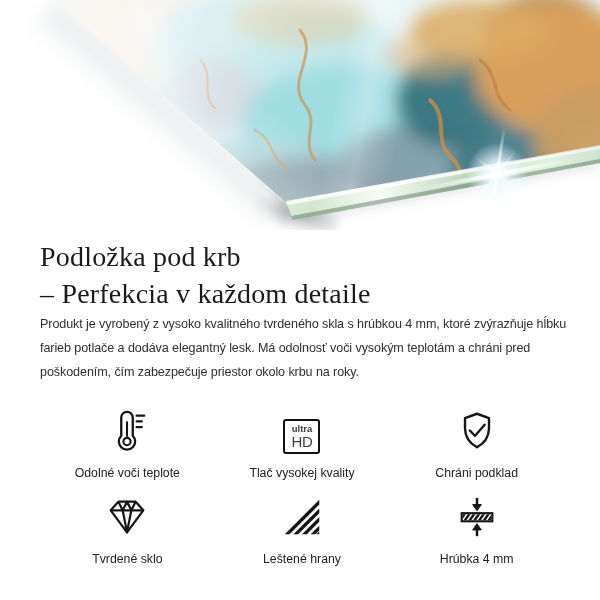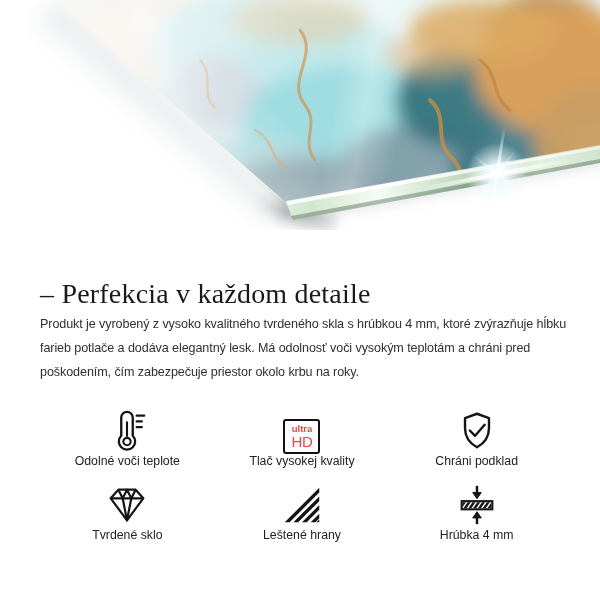--- a/index.html
+++ b/index.html
@@ -105,27 +105,27 @@
     width:552px;
     font-size:12.6px; line-height:24px; letter-spacing:-0.1px; color:#303030;
   }
 
   
   .features {
     margin-top:24px; display:grid; grid-template-columns:repeat(3,1fr); row-gap:14px;
   }
   .feature { display:flex; flex-direction:column; align-items:center; }
   .feature .icon-box { height:46px; display:flex; align-items:flex-end; justify-content:center; }
-  .feature .label { font-size:12.3px; color:#222; }
+  .feature .label { margin-top:12px; font-size:12.3px; color:#222; }
   .feature svg { display:block; }
 
   .uhd-box {
     width:37px; height:35px; border:2.6px solid #121212; border-radius:3px;
     display:flex; flex-direction:column; align-items:center; justify-content:center;
-    color:#ef4444; line-height:1;
+    color:#404040; line-height:1;
   }
   .uhd-top { font-size:9.5px; font-weight:700; }
   .uhd-bottom { font-size:15px; font-weight:400; margin-top:1px; letter-spacing:-0.3px; }
 </style>
 </head>
 <body>
 
 <div class="page">
 
   <section class="hero">
@@ -183,21 +183,21 @@
     <div class="sparkle">
       <span class="glow"></span>
       <span class="ray-d1"></span>
       <span class="ray-d2"></span>
       <span class="ray-h"></span>
       <span class="ray-v"></span>
     </div>
   </section>
 
   <section class="content">
-    <h1><br><span>– Perfekcia v každom detaile</span></h1>
+    <h1><span>Podložka pod krb</span><br><span>– Perfekcia v každom detaile</span></h1>
 
     <p class="desc">Produkt je vyrobený z vysoko kvalitného tvrdeného skla s hrúbkou 4 mm, ktoré zvýrazňuje hĺbku farieb potlače a dodáva elegantný lesk. Má odolnosť voči vysokým teplotám a chráni pred poškodením, čím zabezpečuje priestor okolo krbu na roky.</p>
 
     <div class="features">
 
       <div class="feature">
         <div class="icon-box">
           <svg width="46" height="46" viewBox="0 0 48 48" fill="none" stroke="#151515" stroke-width="2.4">
             <path d="M18,28.98 L18,10 A6,6 0 0 1 30,10 L30,28.98 A8.5,8.5 0 1 1 18,28.98 Z"></path>
             <path d="M24,14 L24,30" stroke-width="2.2"></path>

